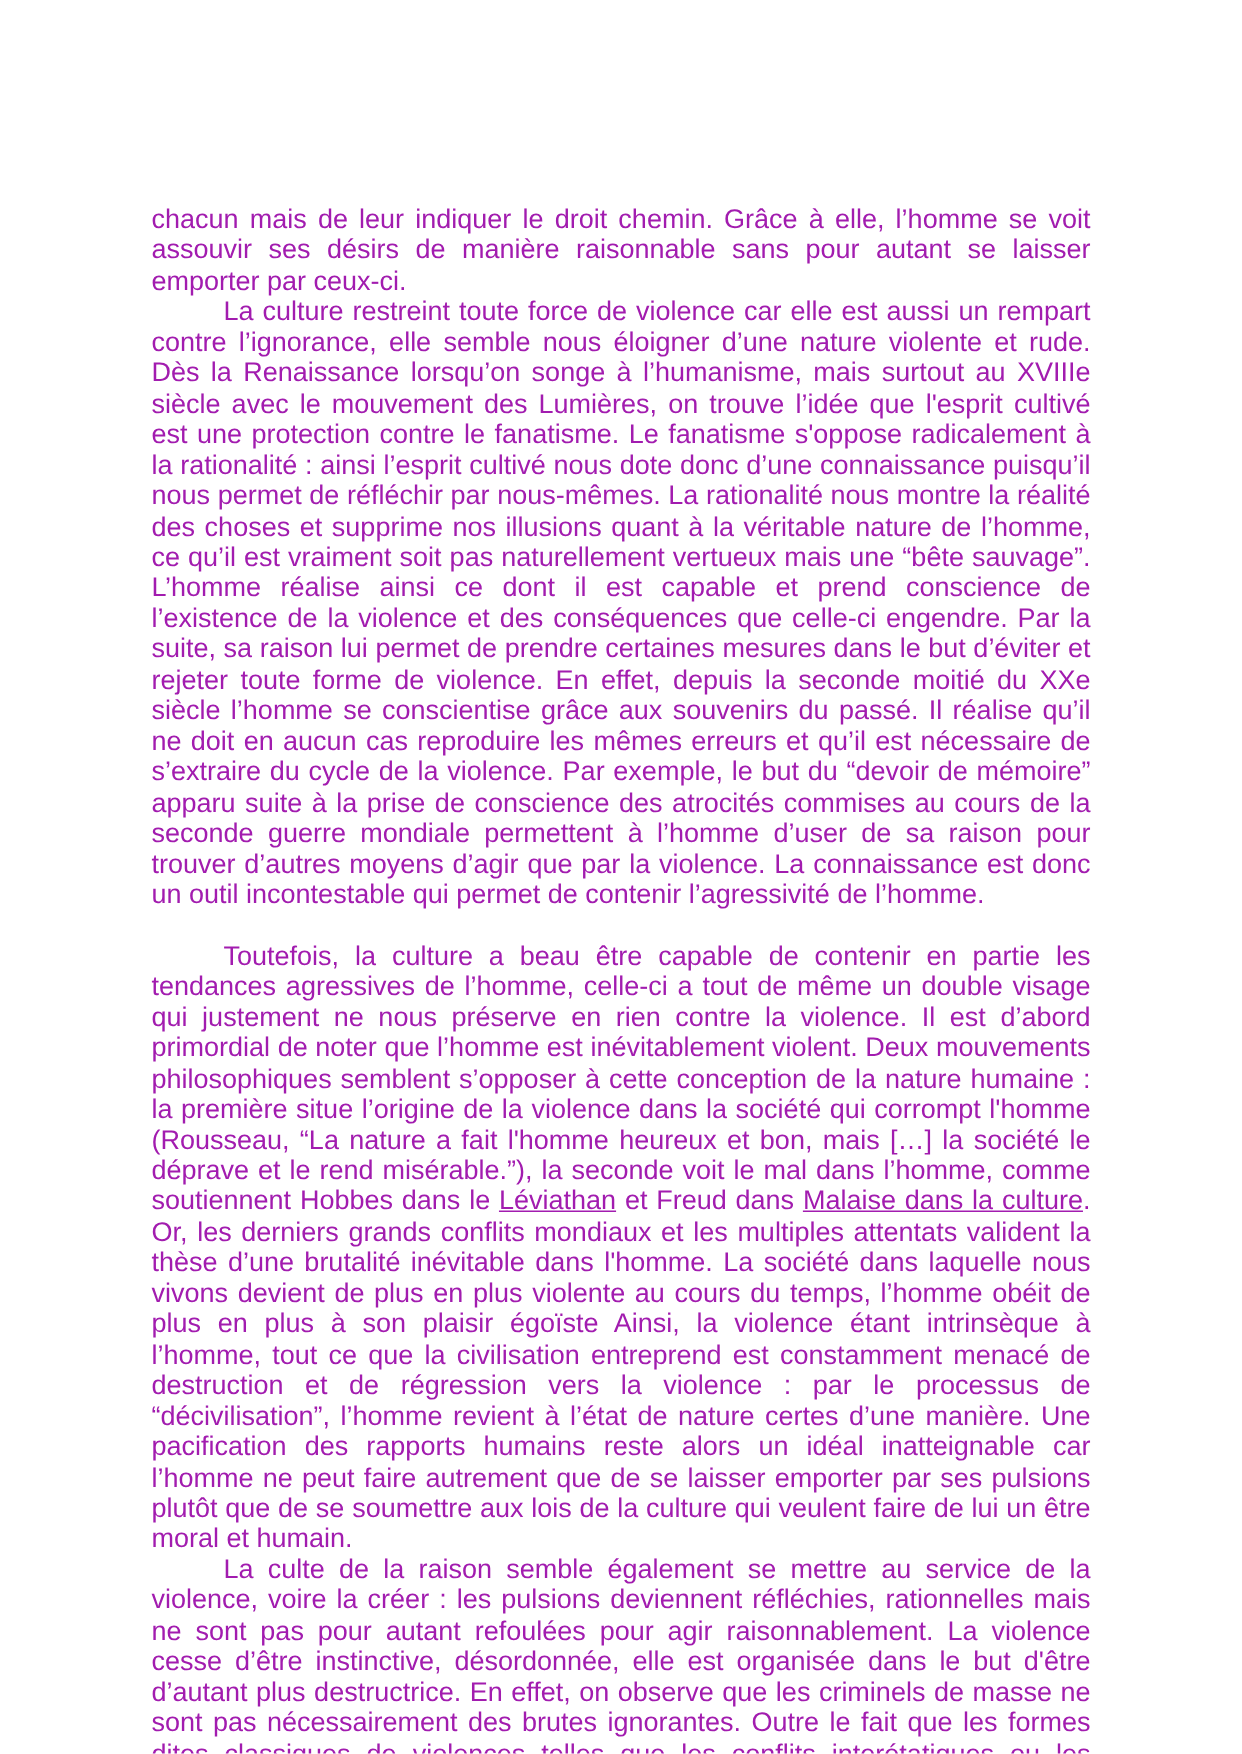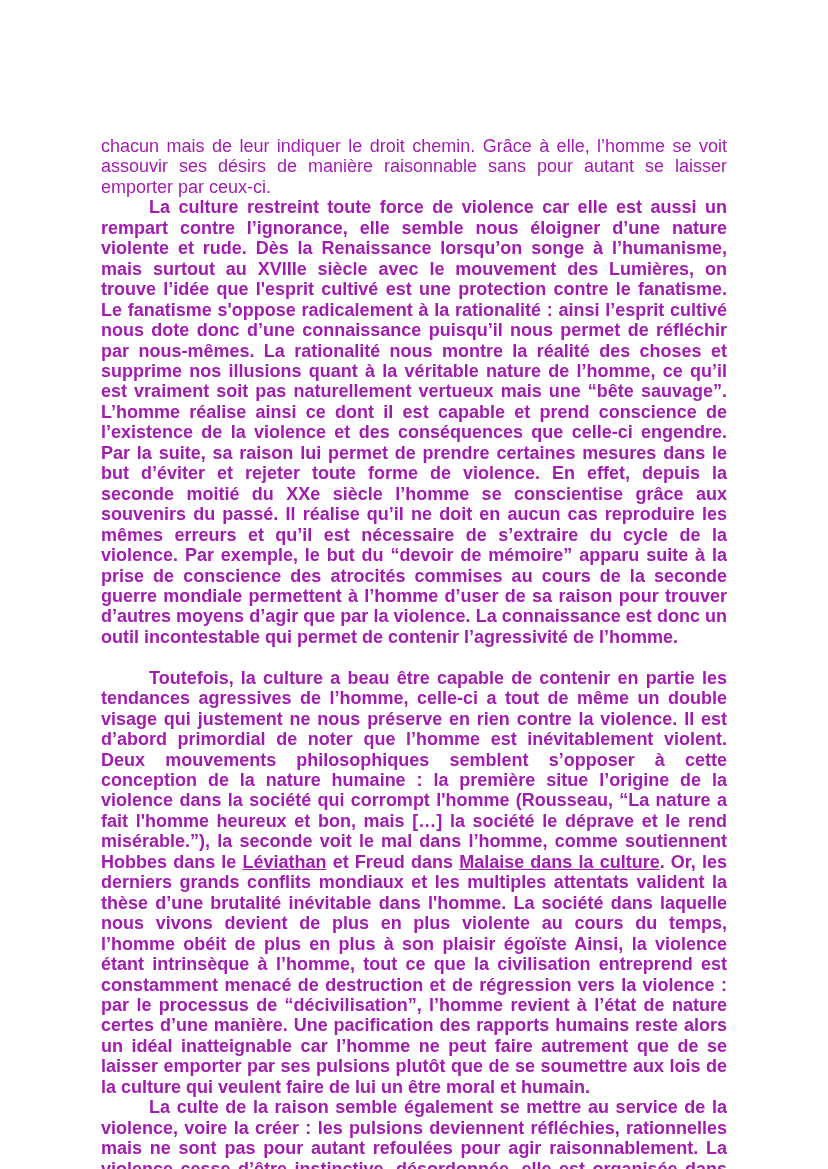--- a/index.html
+++ b/index.html
@@ -10,21 +10,21 @@
     top: 96px;
     width: 626px;
     font-family: "Liberation Sans", sans-serif;
     font-size: 18px;
     line-height: 20.45px;
     color: #a21caf;
     text-align: justify;
     margin-top: 40px;
   }
   .para { margin: 0; }
-  .indent { text-indent: 48px; font-weight: bold; }
+  .indent { text-indent: 48px; }
   .gap { height: 20.45px; }
   .u { text-decoration: underline; }
 </style>
 </head>
 <body>
 
 <div class="page">
   <p class="para">chacun mais de leur indiquer le droit chemin. Grâce à elle, l’homme se voit assouvir ses désirs de manière raisonnable sans pour autant se laisser emporter par ceux-ci.</p>
   <p class="para indent">La culture restreint toute force de violence car elle est aussi un rempart contre l’ignorance, elle semble nous éloigner d’une nature violente et rude. Dès la Renaissance lorsqu’on songe à l’humanisme, mais surtout au XVIIIe siècle avec le mouvement des Lumières, on trouve l’idée que l'esprit cultivé est une protection contre le fanatisme. Le fanatisme s'oppose radicalement à la rationalité : ainsi l’esprit cultivé nous dote donc d’une connaissance puisqu’il nous permet de réfléchir par nous-mêmes. La rationalité nous montre la réalité des choses et supprime nos illusions quant à la véritable nature de l’homme, ce qu’il est vraiment soit pas naturellement vertueux mais une “bête sauvage”. L’homme réalise ainsi ce dont il est capable et prend conscience de l’existence de la violence et des conséquences que celle-ci engendre. Par la suite, sa raison lui permet de prendre certaines mesures dans le but d’éviter et rejeter toute forme de violence. En effet, depuis la seconde moitié du XXe siècle l’homme se conscientise grâce aux souvenirs du passé. Il réalise qu’il ne doit en aucun cas reproduire les mêmes erreurs et qu’il est nécessaire de s’extraire du cycle de la violence. Par exemple, le but du “devoir de mémoire” apparu suite à la prise de conscience des atrocités commises au cours de la seconde guerre mondiale permettent à l’homme d’user de sa raison pour trouver d’autres moyens d’agir que par la violence. La connaissance est donc un outil incontestable qui permet de contenir l’agressivité de l’homme.</p>
   <div class="gap"></div>

